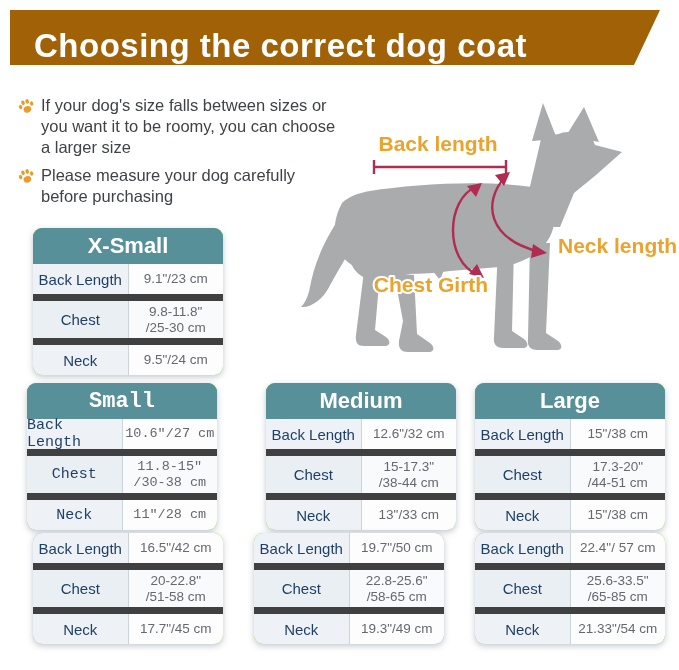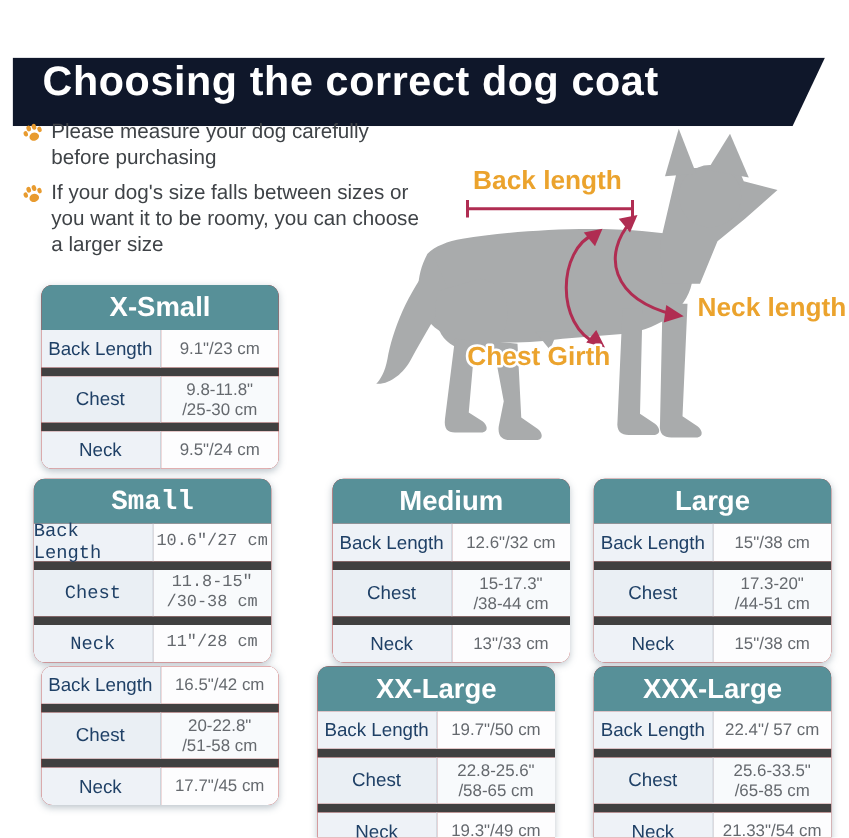--- a/index.html
+++ b/index.html
@@ -5,40 +5,40 @@
   html,body{margin:0;padding:0;}
   body{
     width:679px;height:670px;position:relative;overflow:hidden;
     background:#ffffff;
     font-family:"Liberation Sans", sans-serif;
   }
 
   
   .title-bar{
     position:absolute;left:10px;top:10px;width:650px;height:55px;
-    background:#0f172a;
+    background:#a16207;
     clip-path:polygon(0 0,100% 0,calc(100% - 26px) 100%,0 100%);
-    display:flex;align-items:flex-start;margin-top:36px;
+    display:flex;align-items:flex-end;
   }
   .title-bar span{
     color:#ffffff;font-size:33px;font-weight:bold;letter-spacing:.5px;
     padding-left:24px;white-space:nowrap;
   }
 
   
   .notes{position:absolute;left:18px;top:95px;width:326px;}
   .note{display:flex;align-items:flex-start;margin-bottom:7px;}
   .note .paw{flex:0 0 17px;margin:3px 6px 0 0;}
   .note .note-text{
     color:#3f4347;font-size:16.5px;line-height:21px;
   }
 
   
   .size-table{
-    position:absolute;width:190px;background:#b91c1c;border-radius:9px;
+    position:absolute;width:190px;background:#84cc16;border-radius:9px;
     overflow:hidden;box-shadow:0 2px 6px rgba(90,110,125,.38);
   }
   .st-header{
     height:36px;background:#579098;color:#ffffff;
     font-weight:bold;font-size:22px;
     display:flex;align-items:center;justify-content:center;
   }
   .st-row{display:flex;}
   .st-row + .st-row{border-top:7px solid #404040;}
   .r1,.r3{height:30px;}
@@ -84,33 +84,33 @@
   <div class="note">
     <svg class="paw" width="17" height="17" viewBox="0 0 20 20">
       <g fill="#e89b2f" transform="rotate(-18 10 10)">
         <ellipse cx="10" cy="13.5" rx="4.6" ry="3.8"></ellipse>
         <ellipse cx="3.2" cy="8.5" rx="2" ry="2.6"></ellipse>
         <ellipse cx="7.4" cy="4.6" rx="2.1" ry="2.8"></ellipse>
         <ellipse cx="12.6" cy="4.6" rx="2.1" ry="2.8"></ellipse>
         <ellipse cx="16.8" cy="8.5" rx="2" ry="2.6"></ellipse>
       </g>
     </svg>
-    <div class="note-text">Please measure your dog carefully before purchasing</div>
+    <div class="note-text">If your dog's size falls between sizes or you want it to be roomy, you can choose a larger size</div>
   </div>
   <div class="note">
     <svg class="paw" width="17" height="17" viewBox="0 0 20 20">
       <g fill="#e89b2f" transform="rotate(-18 10 10)">
         <ellipse cx="10" cy="13.5" rx="4.6" ry="3.8"></ellipse>
         <ellipse cx="3.2" cy="8.5" rx="2" ry="2.6"></ellipse>
         <ellipse cx="7.4" cy="4.6" rx="2.1" ry="2.8"></ellipse>
         <ellipse cx="12.6" cy="4.6" rx="2.1" ry="2.8"></ellipse>
         <ellipse cx="16.8" cy="8.5" rx="2" ry="2.6"></ellipse>
       </g>
     </svg>
-    <div class="note-text">If your dog's size falls between sizes or you want it to be roomy, you can choose a larger size</div>
+    <div class="note-text">Please measure your dog carefully before purchasing</div>
   </div>
 </div>
 
 <svg class="dog-figure" viewBox="0 0 379 285">
 
   <g fill="#a9abac">
 
     <path d="M 42,108 C 30,130 32,158 52,170 C 80,182 120,180 150,176 L 200,172 C 230,168 252,150 254,128 L 250,95 C 200,84 120,88 70,96 C 58,98 48,102 42,108 Z"></path>
 
     <path d="M 128,170 L 146,170 L 140,185 Z"></path>
@@ -231,38 +231,36 @@
     <div class="st-value">20-22.8"
 /51-58 cm</div>
   </div>
   <div class="st-row r3">
     <div class="st-label">Neck</div>
     <div class="st-value">17.7"/45 cm</div>
   </div>
 </div>
 
 <div class="size-table pos-xxl">
-  <div class="st-header">XX-Large</div>
   <div class="st-row r1">
     <div class="st-label">Back Length</div>
     <div class="st-value">19.7"/50 cm</div>
   </div>
   <div class="st-row r2">
     <div class="st-label">Chest</div>
     <div class="st-value">22.8-25.6"
 /58-65 cm</div>
   </div>
   <div class="st-row r3">
     <div class="st-label">Neck</div>
     <div class="st-value">19.3"/49 cm</div>
   </div>
 </div>
 
 <div class="size-table pos-xxxl">
-  <div class="st-header">XXX-Large</div>
   <div class="st-row r1">
     <div class="st-label">Back Length</div>
     <div class="st-value">22.4"/ 57 cm</div>
   </div>
   <div class="st-row r2">
     <div class="st-label">Chest</div>
     <div class="st-value">25.6-33.5"
 /65-85 cm</div>
   </div>
   <div class="st-row r3">

